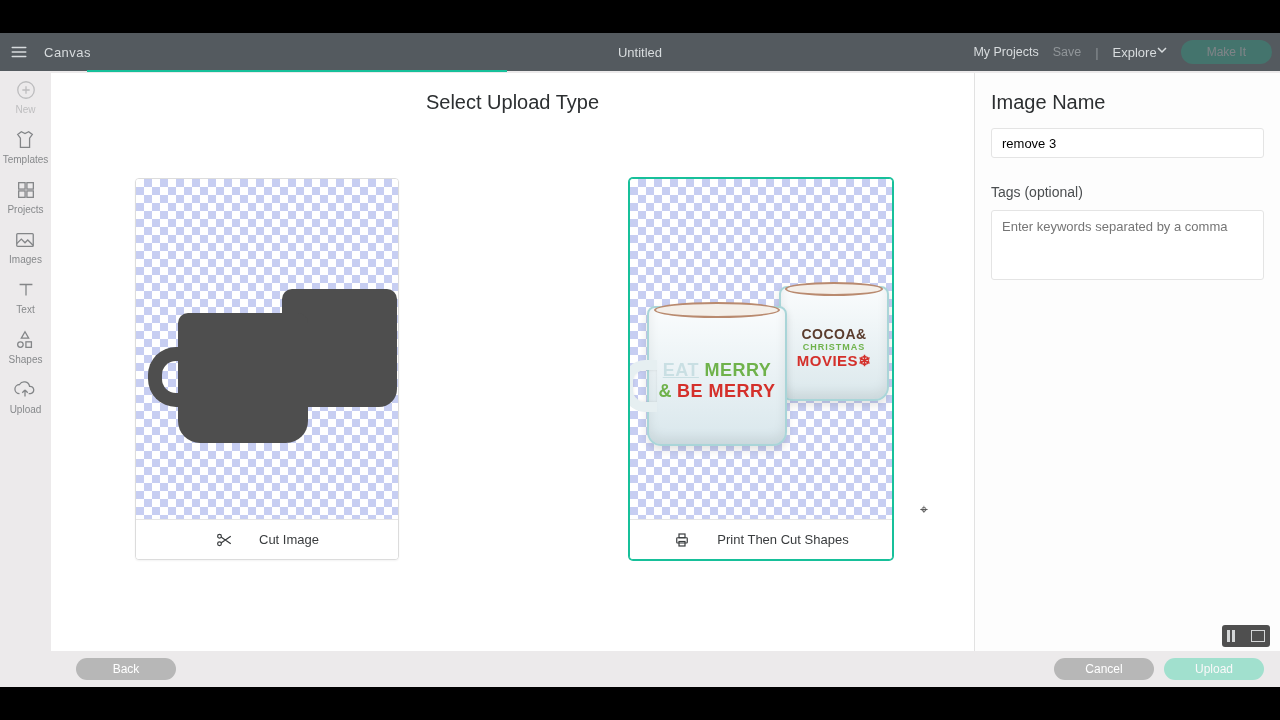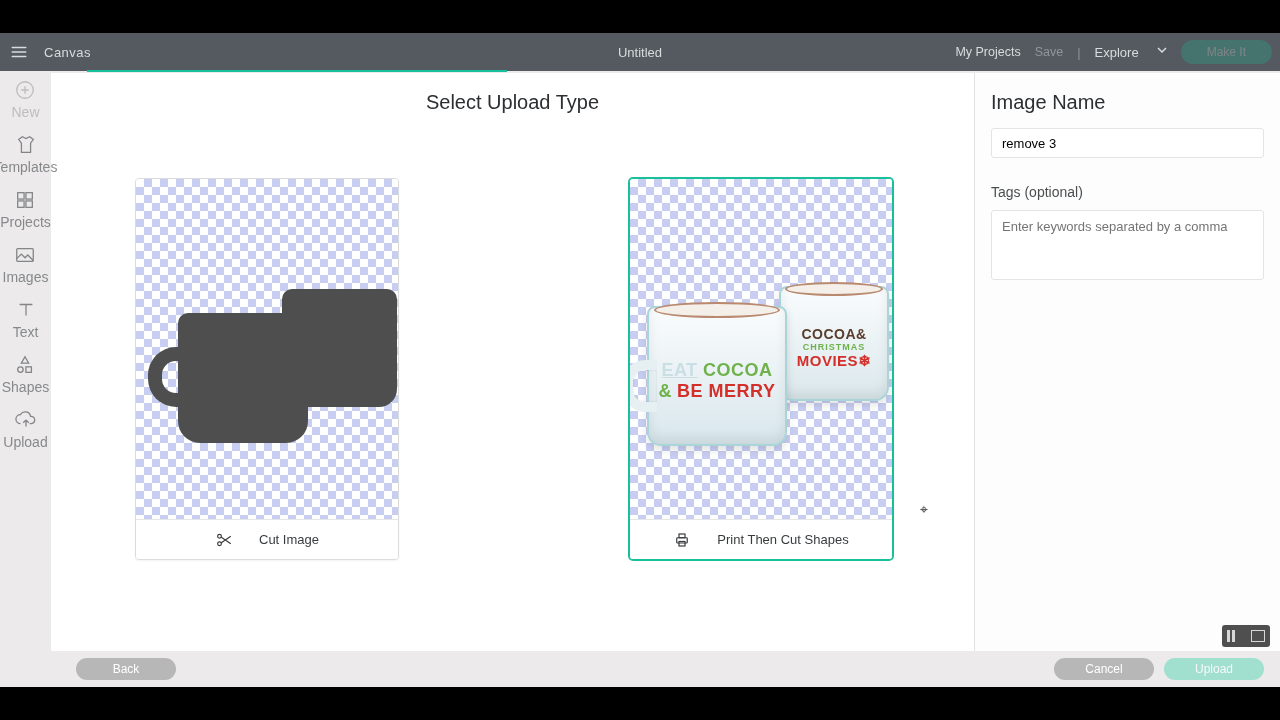--- a/index.html
+++ b/index.html
@@ -9,32 +9,32 @@
   
   .topbar { height:38px; background:#545a5f; display:flex; align-items:center; color:#d8dcde; font-size:13px; position:relative; }
   .topbar .hamburger { width:38px; display:flex; align-items:center; justify-content:center; cursor:pointer; }
   .topbar .hamburger svg { width:18px; height:18px; }
   .topbar .brand { padding-left:6px; font-weight:400; letter-spacing:.5px; }
   .topbar .title { position:absolute; left:50%; transform:translateX(-50%); font-weight:400; }
   .topbar .right { margin-left:auto; display:flex; align-items:center; gap:14px; padding-right:8px; }
   .topbar .txt-link { cursor:pointer; font-size:12.5px; }
   .topbar .txt-link.disabled { opacity:.45; cursor:default; }
   .topbar .sep { color:#8c9296; }
-  .topbar .explore { display:flex; gap:18px; cursor:pointer; }
+  .topbar .explore { display:flex; gap:0; cursor:pointer; }
   .topbar .makeit { background:#18c197; opacity:.25; color:#fff; padding:5px 26px; border-radius:14px; font-size:12px; }
   .progress { height:2px; background:#eceaeb; position:relative; }
   .progress .bar { position:absolute; left:87px; width:420px; height:2px; background:#17c09a; top:-1px; }
   
   .main { flex:1; display:flex; min-height:0; }
   
   .tools { width:51px; background:#eceaeb; display:flex; flex-direction:column; align-items:center; padding-top:6px; gap:14px; color:#6a6e71; opacity:.7; }
   .tool { display:flex; flex-direction:column; align-items:center; gap:3px; cursor:pointer; }
   .tool.disabled { opacity:.45; cursor:default; }
   .tool svg { width:22px; height:22px; stroke:#575b5e; fill:none; stroke-width:1.4; }
-  .tool .lbl { font-size:14px; color:#5b5f62; }
+  .tool .lbl { font-size:10px; color:#5b5f62; }
   
   .content { flex:1; background:#fff; display:flex; min-height:0; }
   .center { flex:1; padding:18px 16px 0 16px; overflow:hidden; }
   .center h1 { font-size:20px; font-weight:400; color:#2c2f31; margin-bottom:18px;text-align:center; }
   .cards { display:flex; gap:230px; padding-left:68px; }
   .card { width:264px; border:1px solid #dcdcdc; border-radius:4px; overflow:hidden; background:#fff; box-shadow:0 1px 2px rgba(0,0,0,.05); cursor:pointer;margin-top:46px; }
   .card.selected { border:1.5px solid #17c09a; box-shadow:0 0 0 1px #17c09a; }
   .preview { height:340px; position:relative;
     background:
       linear-gradient(45deg,#c7cef2 25%,transparent 25%,transparent 75%,#c7cef2 75%),
@@ -201,21 +201,21 @@
               <div class="mugs-photo">
                 <div class="mug mugB">
                   <div class="rim"></div>
                   <div class="line l1">COCOA&amp;</div>
                   <div class="line l2">CHRISTMAS</div>
                   <div class="line l3">MOVIES❄</div>
                 </div>
                 <div class="mug mugA">
                   <div class="mhdl"></div>
                   <div class="rim"></div>
-                  <div class="line l1"><span class="eat">EAT</span> <span>COCOA</span></div>
+                  <div class="line l1"><span class="eat">EAT</span> <span>MERRY</span></div>
                   <div class="line l2"><span class="amp">&amp;</span> <span>BE MERRY</span></div>
                 </div>
               </div>
             </div>
             <div class="card-footer">
               <svg width="18" height="18" viewBox="0 0 24 24" fill="none" stroke="#393c3e" stroke-width="1.6">
                   <rect x="5" y="9" width="14" height="7" rx="1"></rect>
                   <rect x="8" y="4" width="8" height="5"></rect>
                   <rect x="8" y="14" width="8" height="6"></rect>
                 </svg>

